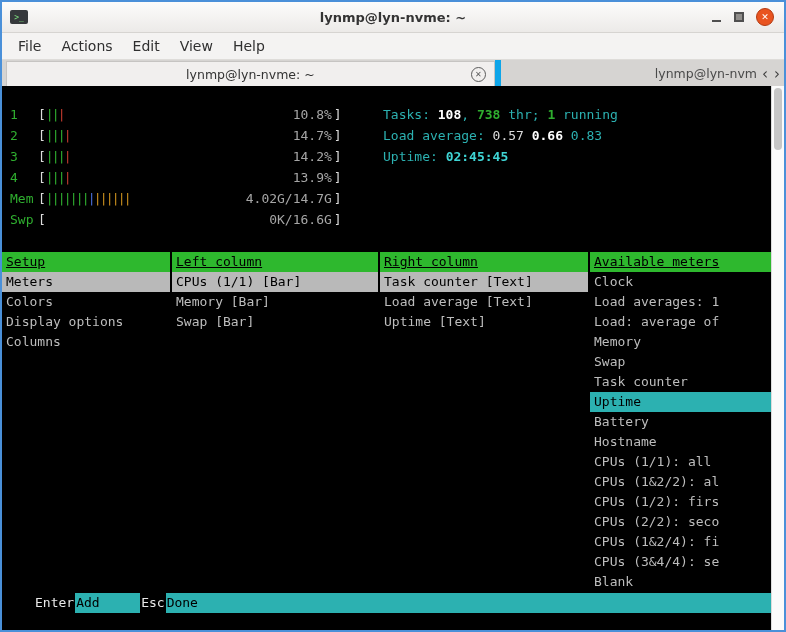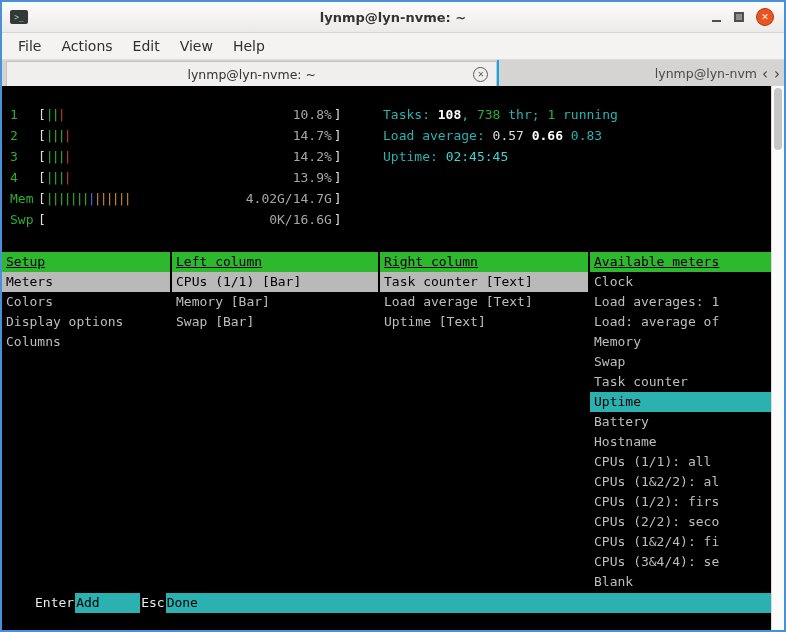--- a/index.html
+++ b/index.html
@@ -16,43 +16,43 @@
   .btn-max{width:10px;height:10px;box-sizing:border-box;border:2px solid #4f4f4f;background:#8f8d8a;}
   .btn-close{width:16px;height:16px;border-radius:50%;background:#e95420;border:1px solid #b33b12;display:inline-flex;align-items:center;justify-content:center;color:#fff;font-size:9px;font-weight:bold;}
   .btn-close::before{content:"\2715";}
   
   .menubar{height:26px;display:flex;align-items:center;padding-left:6px;background:#f4f3f2;border-bottom:1px solid #dedcd9;}
   .menu-item{padding:3px 10px;font-size:14px;color:#2f2f2f;}
   
   .tabbar{height:27px;background:#d6d4d2;display:flex;align-items:stretch;border-bottom:1px solid #c3c1bf;position:relative;}
   .tab{display:flex;align-items:center;font-size:12.5px;color:#333;position:relative;box-sizing:border-box;}
   .tab.active{flex:1.9;justify-content:center;background:#f1efee;border:1px solid #c6c4c2;border-bottom:none;margin:1px 0 0 4px;}
-  .tab.inactive{flex:1;justify-content:flex-end;background:#d6d4d2;color:#4a4a4a;border-left:2px solid #0ea5e9;overflow:hidden;white-space:nowrap;padding-right:1px;margin-right:26px;}
+  .tab.inactive{flex:1;justify-content:flex-end;background:#d6d4d2;color:#4a4a4a;border-left:6px solid #0ea5e9;overflow:hidden;white-space:nowrap;padding-right:1px;margin-right:26px;}
   .tab-close{position:absolute;right:8px;width:13px;height:13px;border-radius:50%;border:1px solid #5b5b5b;display:inline-flex;align-items:center;justify-content:center;color:#5b5b5b;font-size:8px;}
   .tab-close::before{content:"\2715";}
   .tab-arrows{position:absolute;right:1px;top:0;bottom:0;display:flex;align-items:center;color:#3c3c3c;font-size:15px;}
   .tab-arrows span{padding:0 3px;}
   
   .term{position:absolute;left:0;top:84px;width:769px;height:544px;background:#000;font-family:"DejaVu Sans Mono",monospace;font-size:13px;color:#bdbdbd;overflow:hidden;}
   .scrollbar{position:absolute;right:0;top:84px;width:13px;height:544px;background:#fbfbfb;border-left:1px solid #dcdcdc;box-sizing:border-box;}
   .thumb{position:absolute;left:2px;right:2px;top:2px;height:62px;background:#c6c6c6;border-radius:5px;}
   
   .meters{position:absolute;left:0;top:18px;}
   .mrow{display:flex;height:21px;align-items:center;white-space:pre;}
   .mcap{width:28px;margin-left:8px;color:#2fae2f;}
   .brk{color:#dcdcdc;}
   .mbar{width:288px;position:relative;display:inline-flex;align-items:center;overflow:hidden;height:100%;}
   .tick{width:6px;display:inline-block;}
   .mval{position:absolute;right:2px;color:#a6a6a6;}
   
   .info{position:absolute;left:381px;top:18px;}
   .iline{height:21px;display:flex;align-items:center;white-space:pre;}
   .c-cyan{color:#2cb1b1;}
-  .c-bcyan{color:#3fd4d4;font-weight:normal;}
-  .c-green{color:#2fae2f;font-weight:normal;}
+  .c-bcyan{color:#3fd4d4;font-weight:bold;}
+  .c-green{color:#2fae2f;font-weight:bold;}
   .c-white{color:#dcdcdc;}
   .c-bwhite{color:#ffffff;font-weight:bold;}
   
   .setup{position:absolute;left:0;top:166px;right:0;}
   .scol{position:absolute;top:0;}
   .scol0{left:0;width:168px;}
   .scol1{left:170px;width:206px;}
   .scol2{left:378px;width:208px;}
   .scol3{left:588px;width:181px;}
   .shead{background:#2eb82e;color:#000;height:20px;line-height:20px;padding-left:4px;white-space:pre;text-decoration:underline;}

